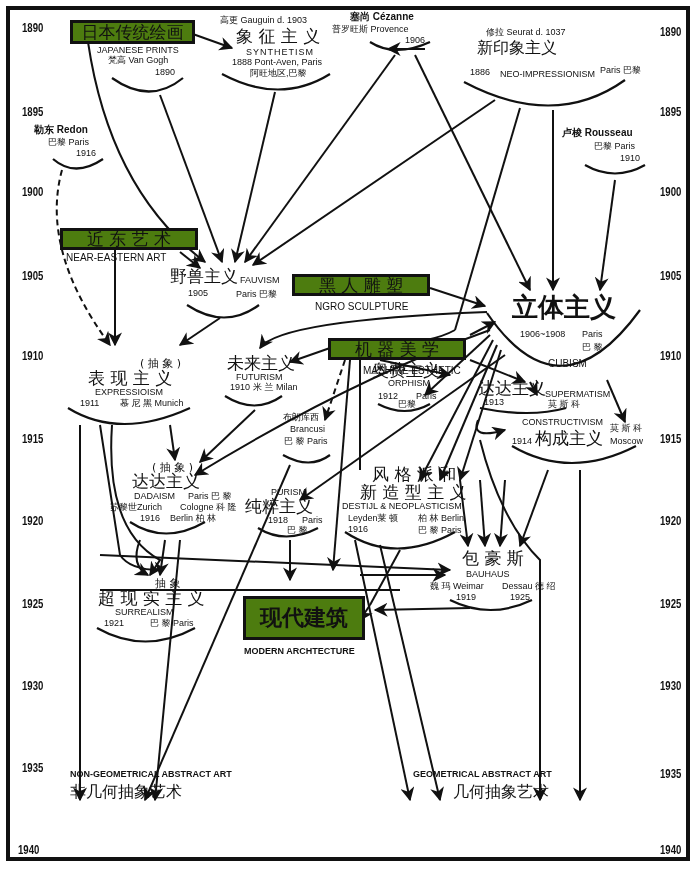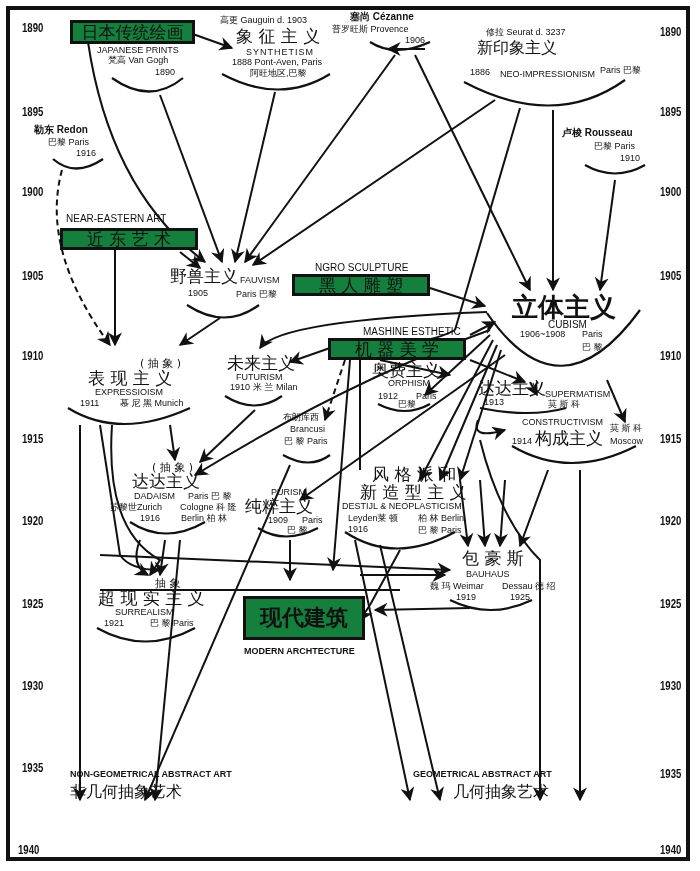--- a/index.html
+++ b/index.html
@@ -6,24 +6,24 @@
   body { width: 700px; height: 871px; position: relative; overflow: hidden;
          font-family: "DejaVu Sans", sans-serif; color: #111; }
   #frame { position: absolute; left: 6px; top: 6px; width: 684px; height: 855px;
            border: 4px solid #111; box-sizing: border-box; }
   .t { position: absolute; white-space: nowrap; line-height: 1; }
   .yr { font-family: "Liberation Sans Narrow", "Liberation Sans", sans-serif; font-size: 12px; font-weight: bold; transform: scaleX(0.8); transform-origin: left top; }
   .cn-big { font-size: 26px; font-weight: bold; }
   .cn-l { font-size: 20px; }
   .cn-m { font-size: 17px; }
   .cn-s { font-size: 11px; }
-  .en-s { font-size: 10px; font-family: "Liberation Sans", sans-serif; }
+  .en-s { font-size: 10px; font-family: "Liberation Sans", sans-serif; margin-top: 39px; }
   .en-xs { font-size: 9px; font-family: "Liberation Sans", sans-serif; }
   .en-b { font-size: 10px; font-weight: bold; font-family: "Liberation Sans", sans-serif; }
-  .box { position: absolute; border: 3px solid #111; background: #15803d; box-sizing: border-box;
+  .box { position: absolute; border: 3px solid #111; background: #4d7c0f; box-sizing: border-box;
          display: flex; align-items: center; justify-content: center; }
   svg#links { position: absolute; left: 0; top: 0; }
 </style>
 </head>
 <body>
 
 <div id="frame"></div>
 
 <svg id="links" width="700" height="871">
   <defs>
@@ -161,21 +161,21 @@
 <div class="t en-xs" style="left:220px;top:16px">高更  Gauguin d. 1903</div>
 <div class="t cn-m" style="left:236px;top:28px">象 征 主 义</div>
 <div class="t en-xs" style="left:246px;top:48px;letter-spacing:1px">SYNTHETISM</div>
 <div class="t en-xs" style="left:232px;top:58px">1888  Pont-Aven, Paris</div>
 <div class="t en-xs" style="left:250px;top:69px">阿旺地区,巴黎</div>
 
 <div class="t en-b" style="left:350px;top:12px">塞尚 Cézanne</div>
 <div class="t en-xs" style="left:332px;top:25px">普罗旺斯 Provence</div>
 <div class="t en-xs" style="left:405px;top:36px">1906</div>
 
-<div class="t en-xs" style="left:486px;top:28px">修拉 Seurat d. 3237</div>
+<div class="t en-xs" style="left:486px;top:28px">修拉 Seurat d. 1037</div>
 <div class="t cn-l" style="left:477px;top:40px;font-size:16px">新印象主义</div>
 <div class="t en-xs" style="left:470px;top:68px">1886</div>
 <div class="t en-xs" style="left:500px;top:70px">NEO-IMPRESSIONISM</div>
 <div class="t en-xs" style="left:600px;top:66px">Paris 巴黎</div>
 
 <div class="t en-b" style="left:34px;top:125px">勒东 Redon</div>
 <div class="t en-xs" style="left:48px;top:138px">巴黎 Paris</div>
 <div class="t en-xs" style="left:76px;top:149px">1916</div>
 
 <div class="t en-b" style="left:562px;top:128px">卢梭 Rousseau</div>
@@ -238,27 +238,27 @@
 
 <div class="t en-xs" style="left:283px;top:413px">布朗库西</div>
 <div class="t en-xs" style="left:290px;top:425px">Brancusi</div>
 <div class="t en-xs" style="left:284px;top:437px">巴 黎 Paris</div>
 
 <div class="t cn-s" style="left:152px;top:462px">( 抽 象 )</div>
 <div class="t cn-m" style="left:132px;top:473px">达达主义</div>
 <div class="t en-xs" style="left:134px;top:492px">DADAISM</div>
 <div class="t en-xs" style="left:188px;top:492px">Paris 巴 黎</div>
 <div class="t en-xs" style="left:180px;top:503px">Cologne 科 隆</div>
-<div class="t en-xs" style="left:181px;top:514px">Berlin 柏 林</div>
+<div class="t en-xs" style="left:170px;top:514px">Berlin 柏 林</div>
 <div class="t en-xs" style="left:110px;top:503px">苏黎世Zurich</div>
 <div class="t en-xs" style="left:140px;top:514px">1916</div>
 
 <div class="t en-xs" style="left:271px;top:488px">PURISM</div>
 <div class="t cn-m" style="left:245px;top:498px">纯粹主义</div>
-<div class="t en-xs" style="left:268px;top:516px">1909</div>
+<div class="t en-xs" style="left:268px;top:516px">1918</div>
 <div class="t en-xs" style="left:302px;top:516px">Paris</div>
 <div class="t en-xs" style="left:287px;top:526px">巴 黎</div>
 
 <div class="t cn-m" style="left:372px;top:466px">风 格 派 和</div>
 <div class="t cn-m" style="left:360px;top:484px">新 造 型 主 义</div>
 <div class="t en-xs" style="left:342px;top:502px">DESTIJL &amp; NEOPLASTICISM</div>
 <div class="t en-xs" style="left:348px;top:514px">Leyden莱 顿</div>
 <div class="t en-xs" style="left:348px;top:525px">1916</div>
 <div class="t en-xs" style="left:418px;top:514px">柏 林 Berlin</div>
 <div class="t en-xs" style="left:418px;top:526px">巴 黎  Paris</div>

